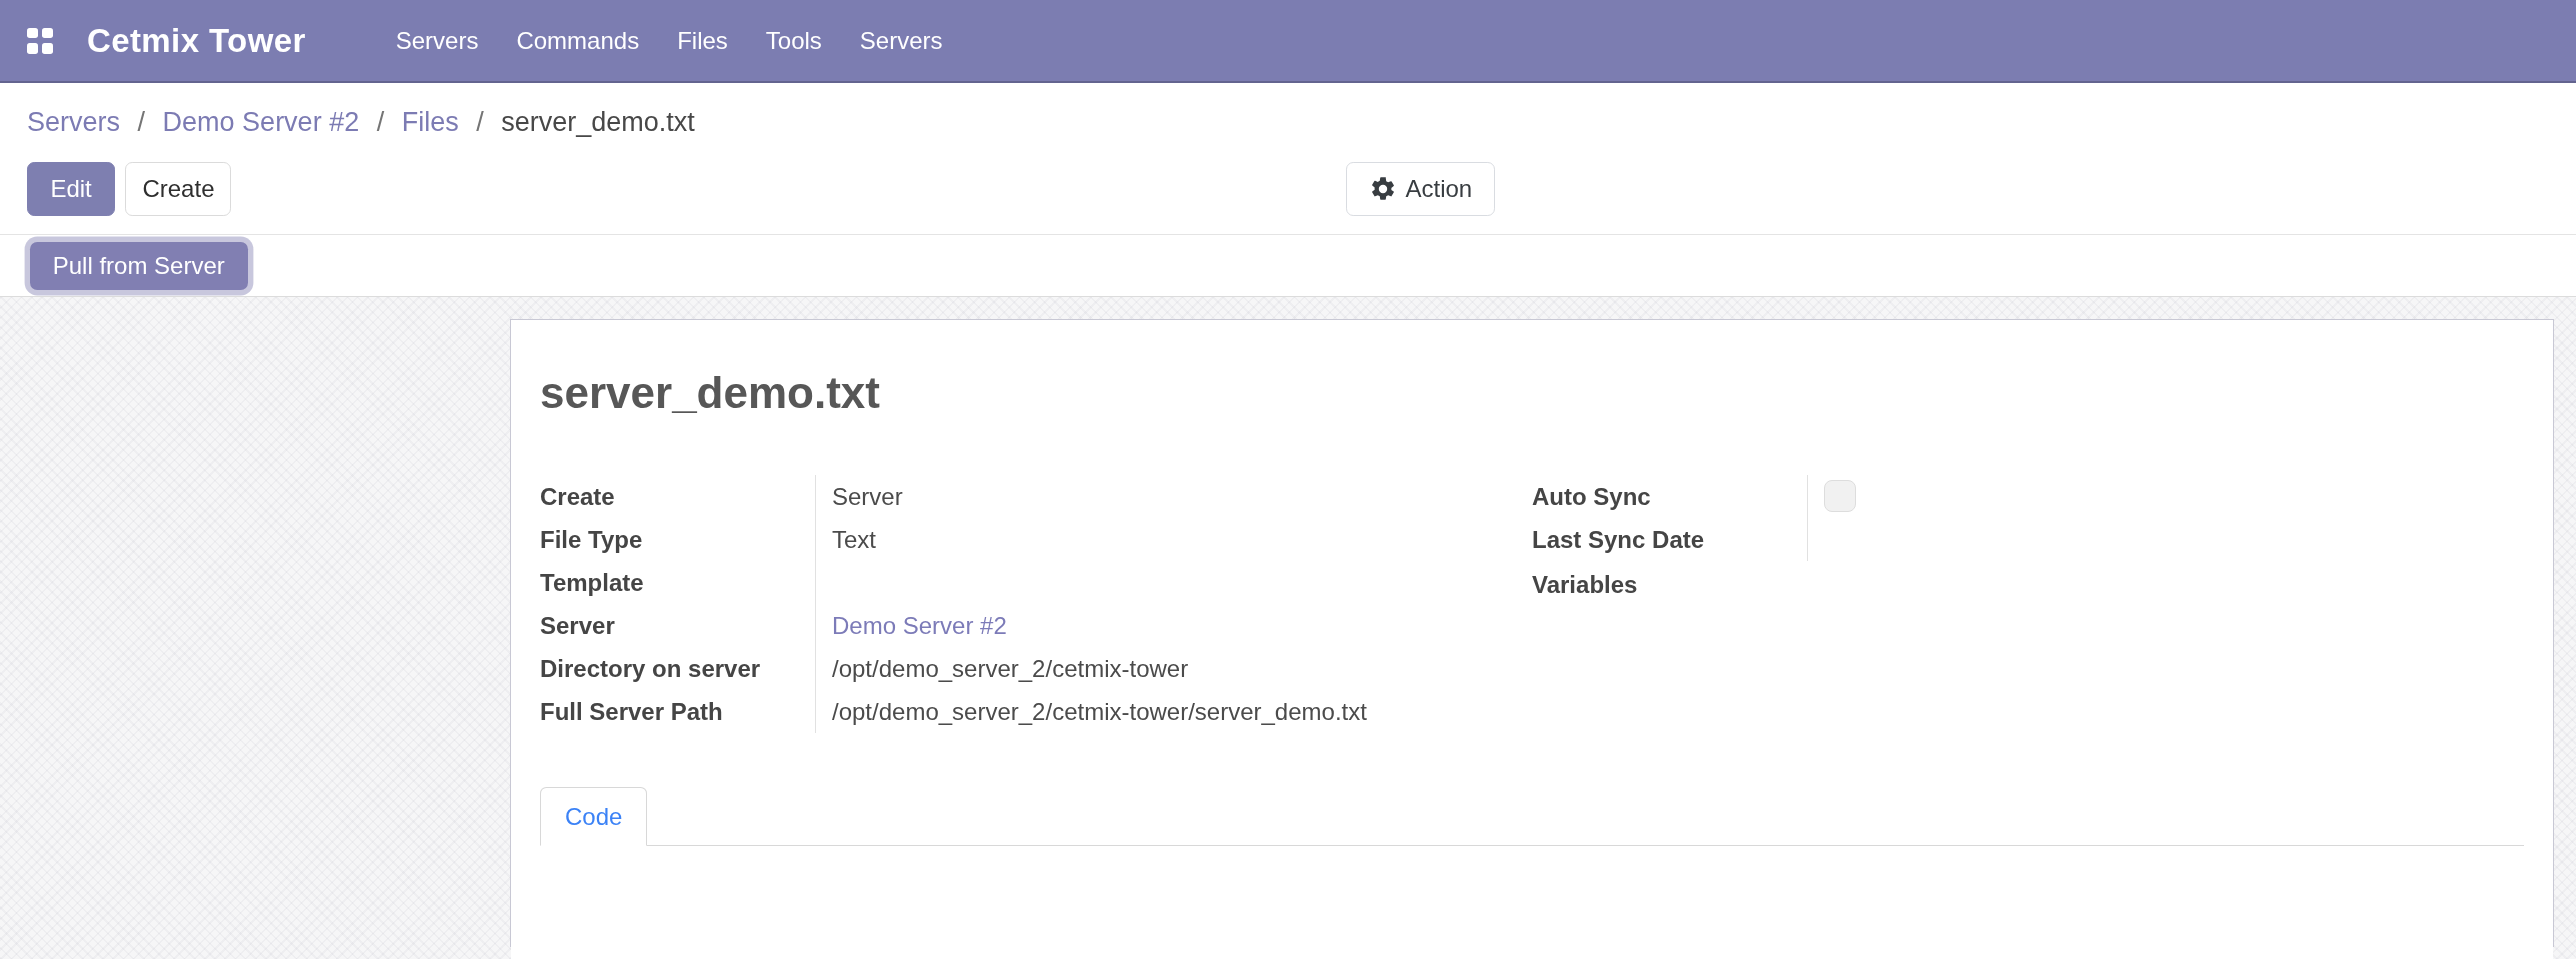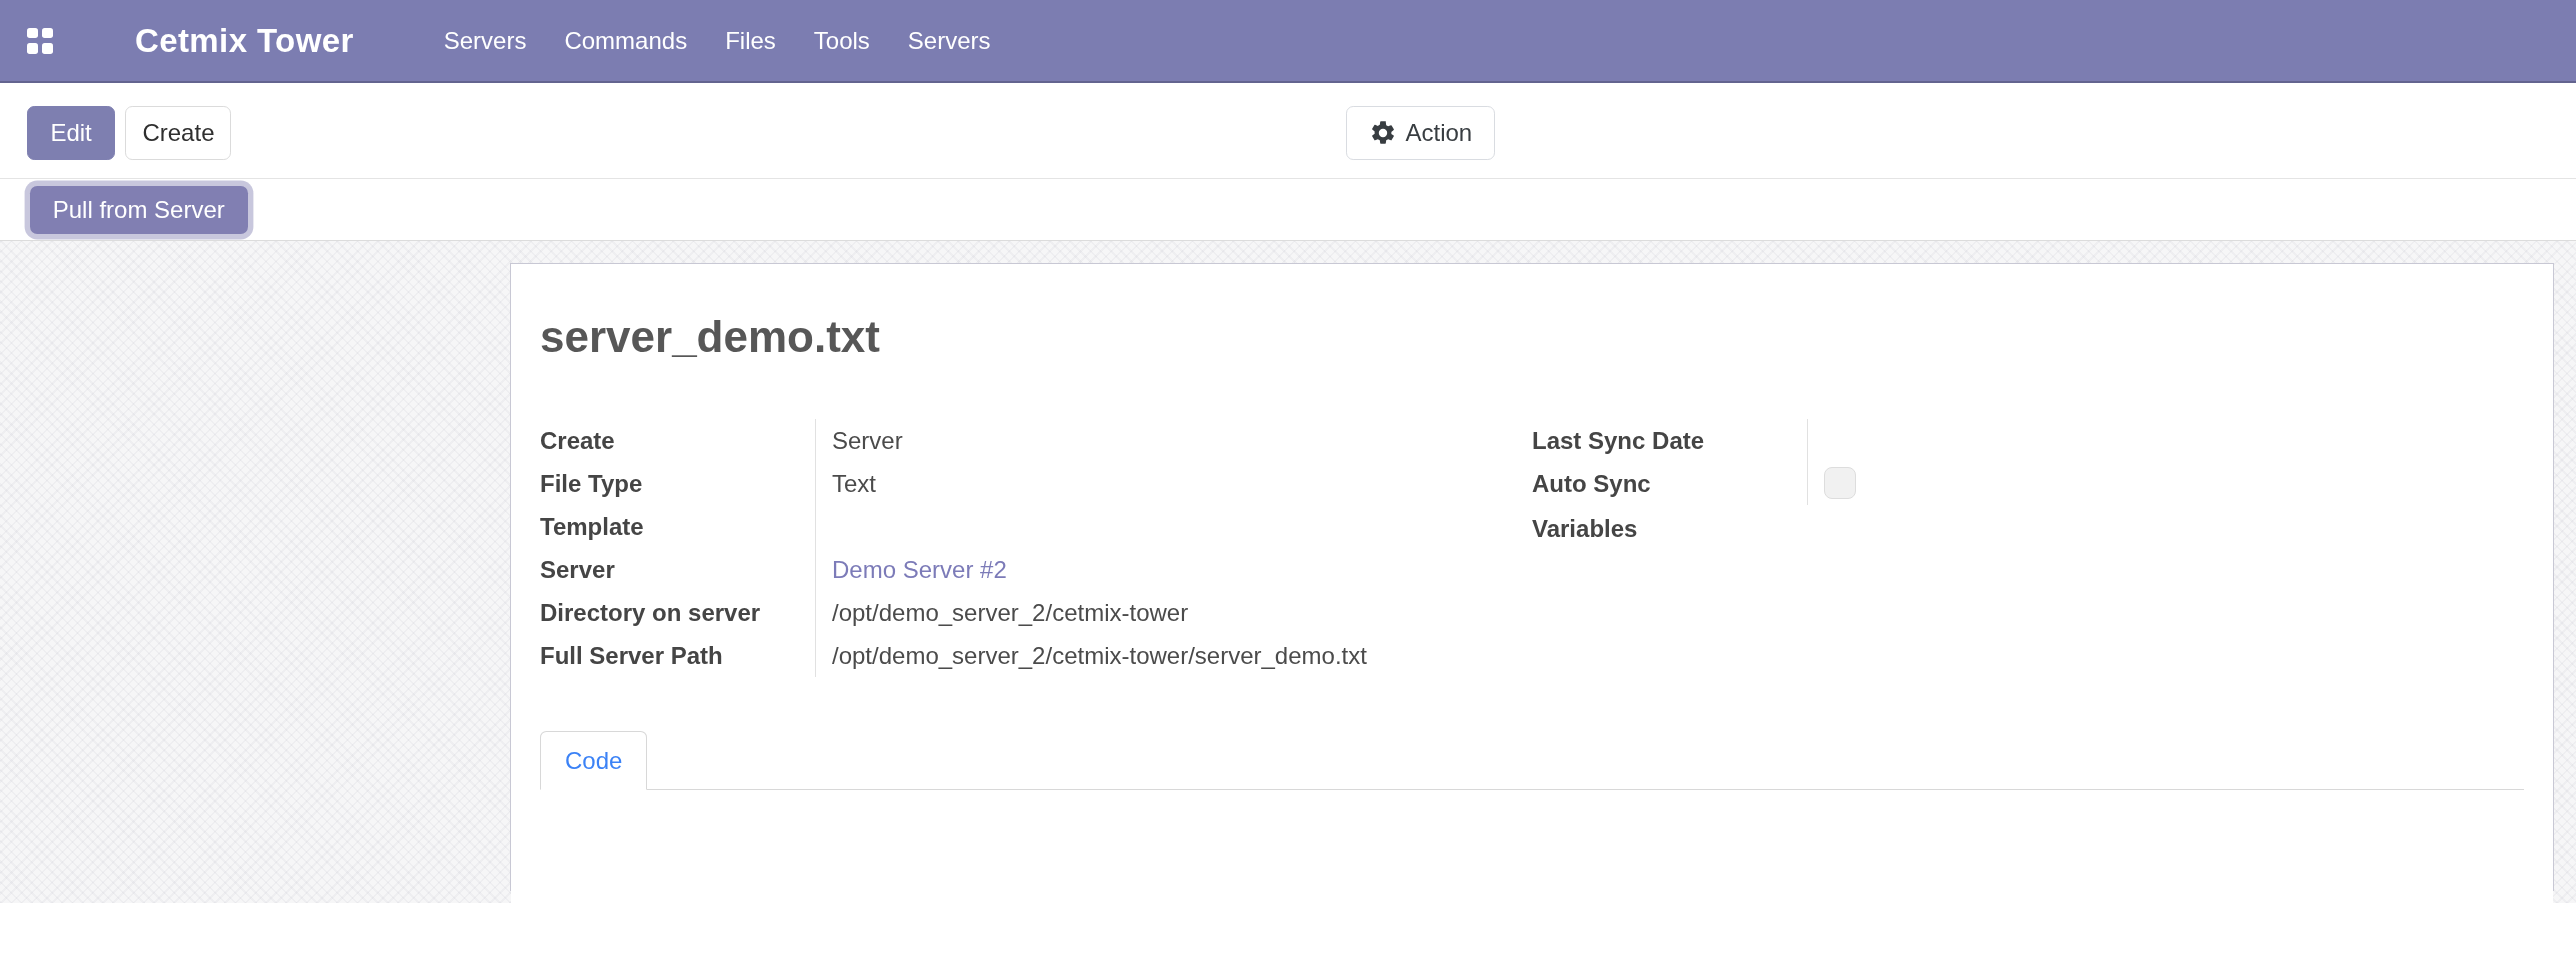--- a/index.html
+++ b/index.html
@@ -15,21 +15,21 @@
     height: 83px; background: #7c7db1; border-bottom: 2.7px solid #63648f;
     display: flex; align-items: center; padding: 0 27px;
   }
   .apps-icon {
     width: 26px; height: 26px; margin-right: 34px; cursor: pointer;
     display: grid; grid-template-columns: 10.8px 10.8px; grid-template-rows: 10.8px 10.8px; gap: 4.5px;
   }
   .apps-icon span { background: #fff; border-radius: 2.7px; }
   .brand {
     color: #fff; font-size: 33px; font-weight: 700; letter-spacing: 0.4px;
-    margin-right: 90px; cursor: pointer; white-space: nowrap; margin-left: 48px;
+    margin-right: 90px; cursor: pointer; white-space: nowrap;
   }
   .nav-menu { display: flex; gap: 38px; align-items: center; }
   .nav-menu .nav-item { color: #fff; font-size: 24px; text-decoration: none; cursor: pointer; white-space: nowrap; }
 
   
   .control-panel { background: #fff; padding: 23px 27px 18px; border-bottom: 1.8px solid #e4e4e4; }
   .breadcrumb { font-size: 27px; line-height: 32px; margin-bottom: 24px; }
   .breadcrumb .crumb { color: #7c7bb3; text-decoration: none; cursor: pointer; }
   .breadcrumb .sep { color: #757575; margin: 0 10px; }
   .breadcrumb .current { color: #484848; }
@@ -118,20 +118,29 @@
   <nav class="nav-menu">
     <a class="nav-item">Servers</a>
     <a class="nav-item">Commands</a>
     <a class="nav-item">Files</a>
     <a class="nav-item">Tools</a>
     <a class="nav-item">Servers</a>
   </nav>
 </header>
 
 <section class="control-panel">
+  <div class="breadcrumb">
+    <a class="crumb">Servers</a>
+    <span class="sep">/</span>
+    <a class="crumb">Demo Server #2</a>
+    <span class="sep">/</span>
+    <a class="crumb">Files</a>
+    <span class="sep">/</span>
+    <span class="current">server_demo.txt</span>
+  </div>
   <div class="cp-buttons">
     <button class="btn btn-primary btn-edit">Edit</button>
     <button class="btn btn-default">Create</button>
     <button class="btn btn-default btn-action">
       <span>
         <svg class="gear-svg" viewBox="0 0 24 24" fill="#383d41" aria-hidden="true">
           <path d="M19.14,12.94a7.07,7.07,0,0,0,.06-.94,7.07,7.07,0,0,0-.06-.94l2.03-1.58a.5.5,0,0,0,.12-.64l-1.92-3.32a.5.5,0,0,0-.61-.22l-2.39,1a7.34,7.34,0,0,0-1.62-.94l-.36-2.54A.5.5,0,0,0,13.9,2H10.1a.5.5,0,0,0-.49.42L9.25,4.96a7.34,7.34,0,0,0-1.62.94l-2.39-1a.5.5,0,0,0-.61.22L2.71,8.44a.5.5,0,0,0,.12.64l2.03,1.58a7.07,7.07,0,0,0-.06.94,7.07,7.07,0,0,0,.06.94L2.83,14.12a.5.5,0,0,0-.12.64l1.92,3.32a.5.5,0,0,0,.61.22l2.39-1a7.34,7.34,0,0,0,1.62.94l.36,2.54a.5.5,0,0,0,.49.42h3.8a.5.5,0,0,0,.49-.42l.36-2.54a7.34,7.34,0,0,0,1.62-.94l2.39,1a.5.5,0,0,0,.61-.22l1.92-3.32a.5.5,0,0,0-.12-.64ZM12,15.6A3.6,3.6,0,1,1,15.6,12,3.6,3.6,0,0,1,12,15.6Z"></path>
         </svg>
       </span>
       <span>Action</span>
@@ -173,29 +182,29 @@
           <div class="f-value">/opt/demo_server_2/cetmix-tower</div>
         </div>
         <div class="f-row">
           <div class="f-label">Full Server Path</div>
           <div class="f-value">/opt/demo_server_2/cetmix-tower/server_demo.txt</div>
         </div>
       </div>
 
       <div class="group">
         <div class="f-row">
-          <div class="f-label">Last Sync Date</div>
-          <div class="f-value"></div>
-        </div>
-        <div class="f-row">
           <div class="f-label">Auto Sync</div>
           <div class="f-value">
             <div class="checkbox"></div>
           </div>
         </div>
+        <div class="f-row">
+          <div class="f-label">Last Sync Date</div>
+          <div class="f-value"></div>
+        </div>
         <div class="f-row" style="min-height:48px;">
           <div class="f-label">Variables</div>
         </div>
       </div>
     </div>
 
     <div class="notebook">
       <div class="tab">Code</div>
     </div>
     <div class="tab-content"></div>

